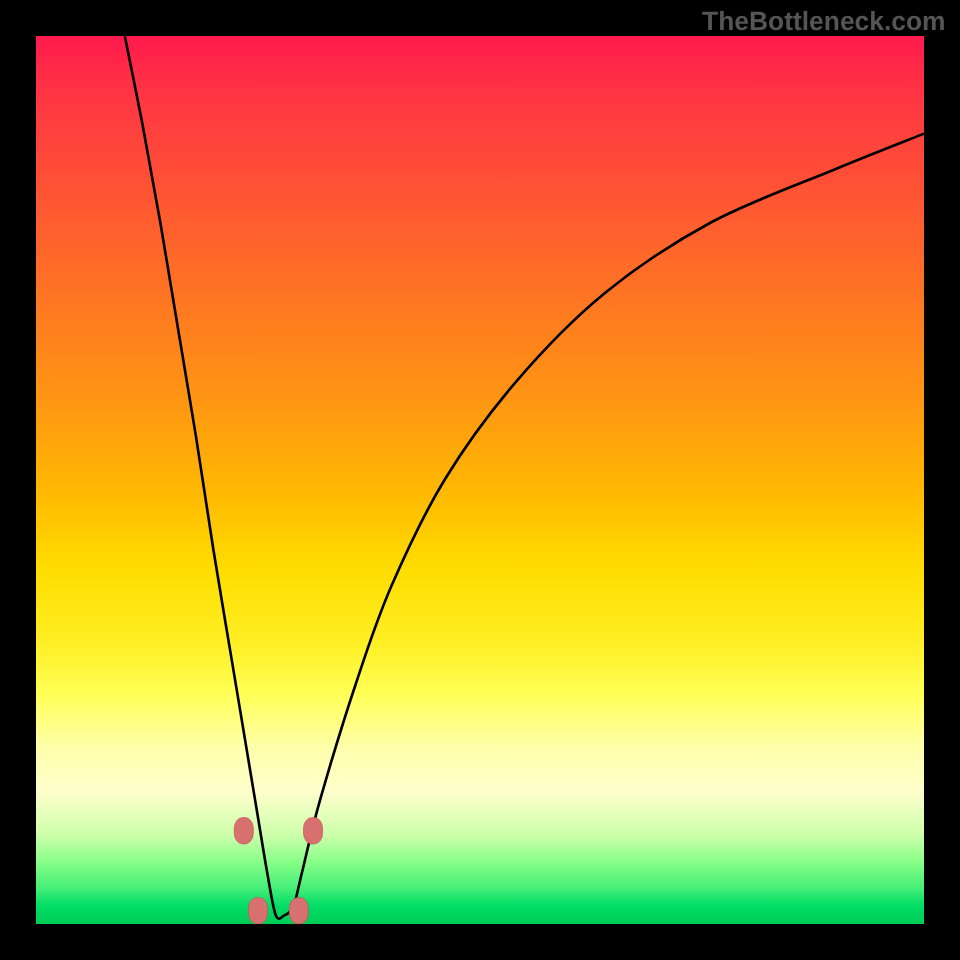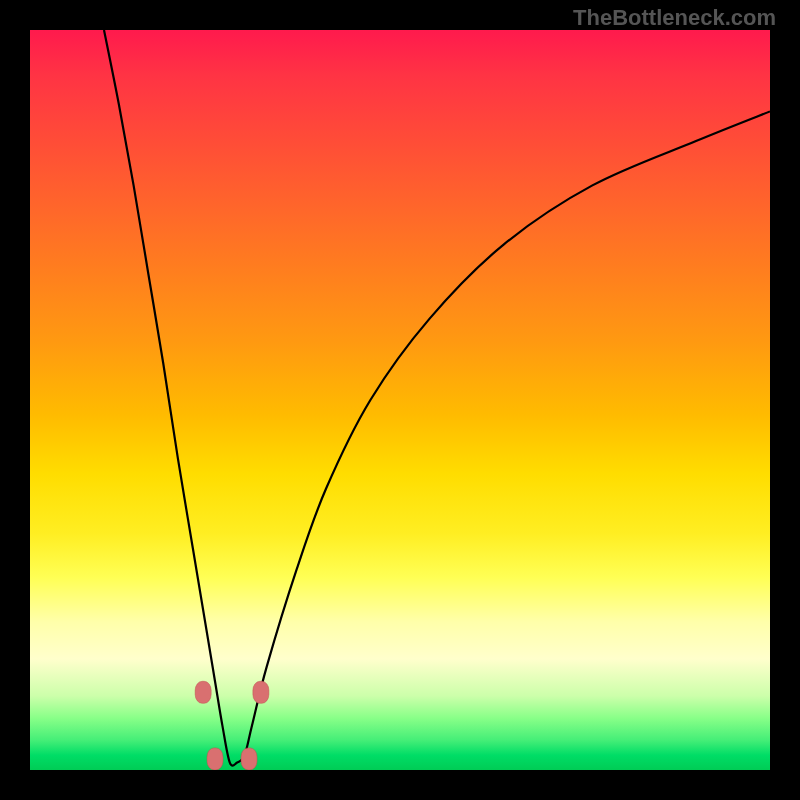--- a/index.html
+++ b/index.html
@@ -10,21 +10,21 @@
     body {
       width: 800px;
       height: 800px;
       background: #000;
       overflow: hidden;
       position: relative;
     }
     .watermark {
       position: absolute;
       top: 5px;
-      right: 24px;
+      right: 12px;
       font-family: Arial, sans-serif;
       font-size: 22px;
       font-weight: bold;
       color: #555;
       z-index: 10;
     }
     .plot-area {
       position: absolute;
       top: 30px;
       left: 30px;

